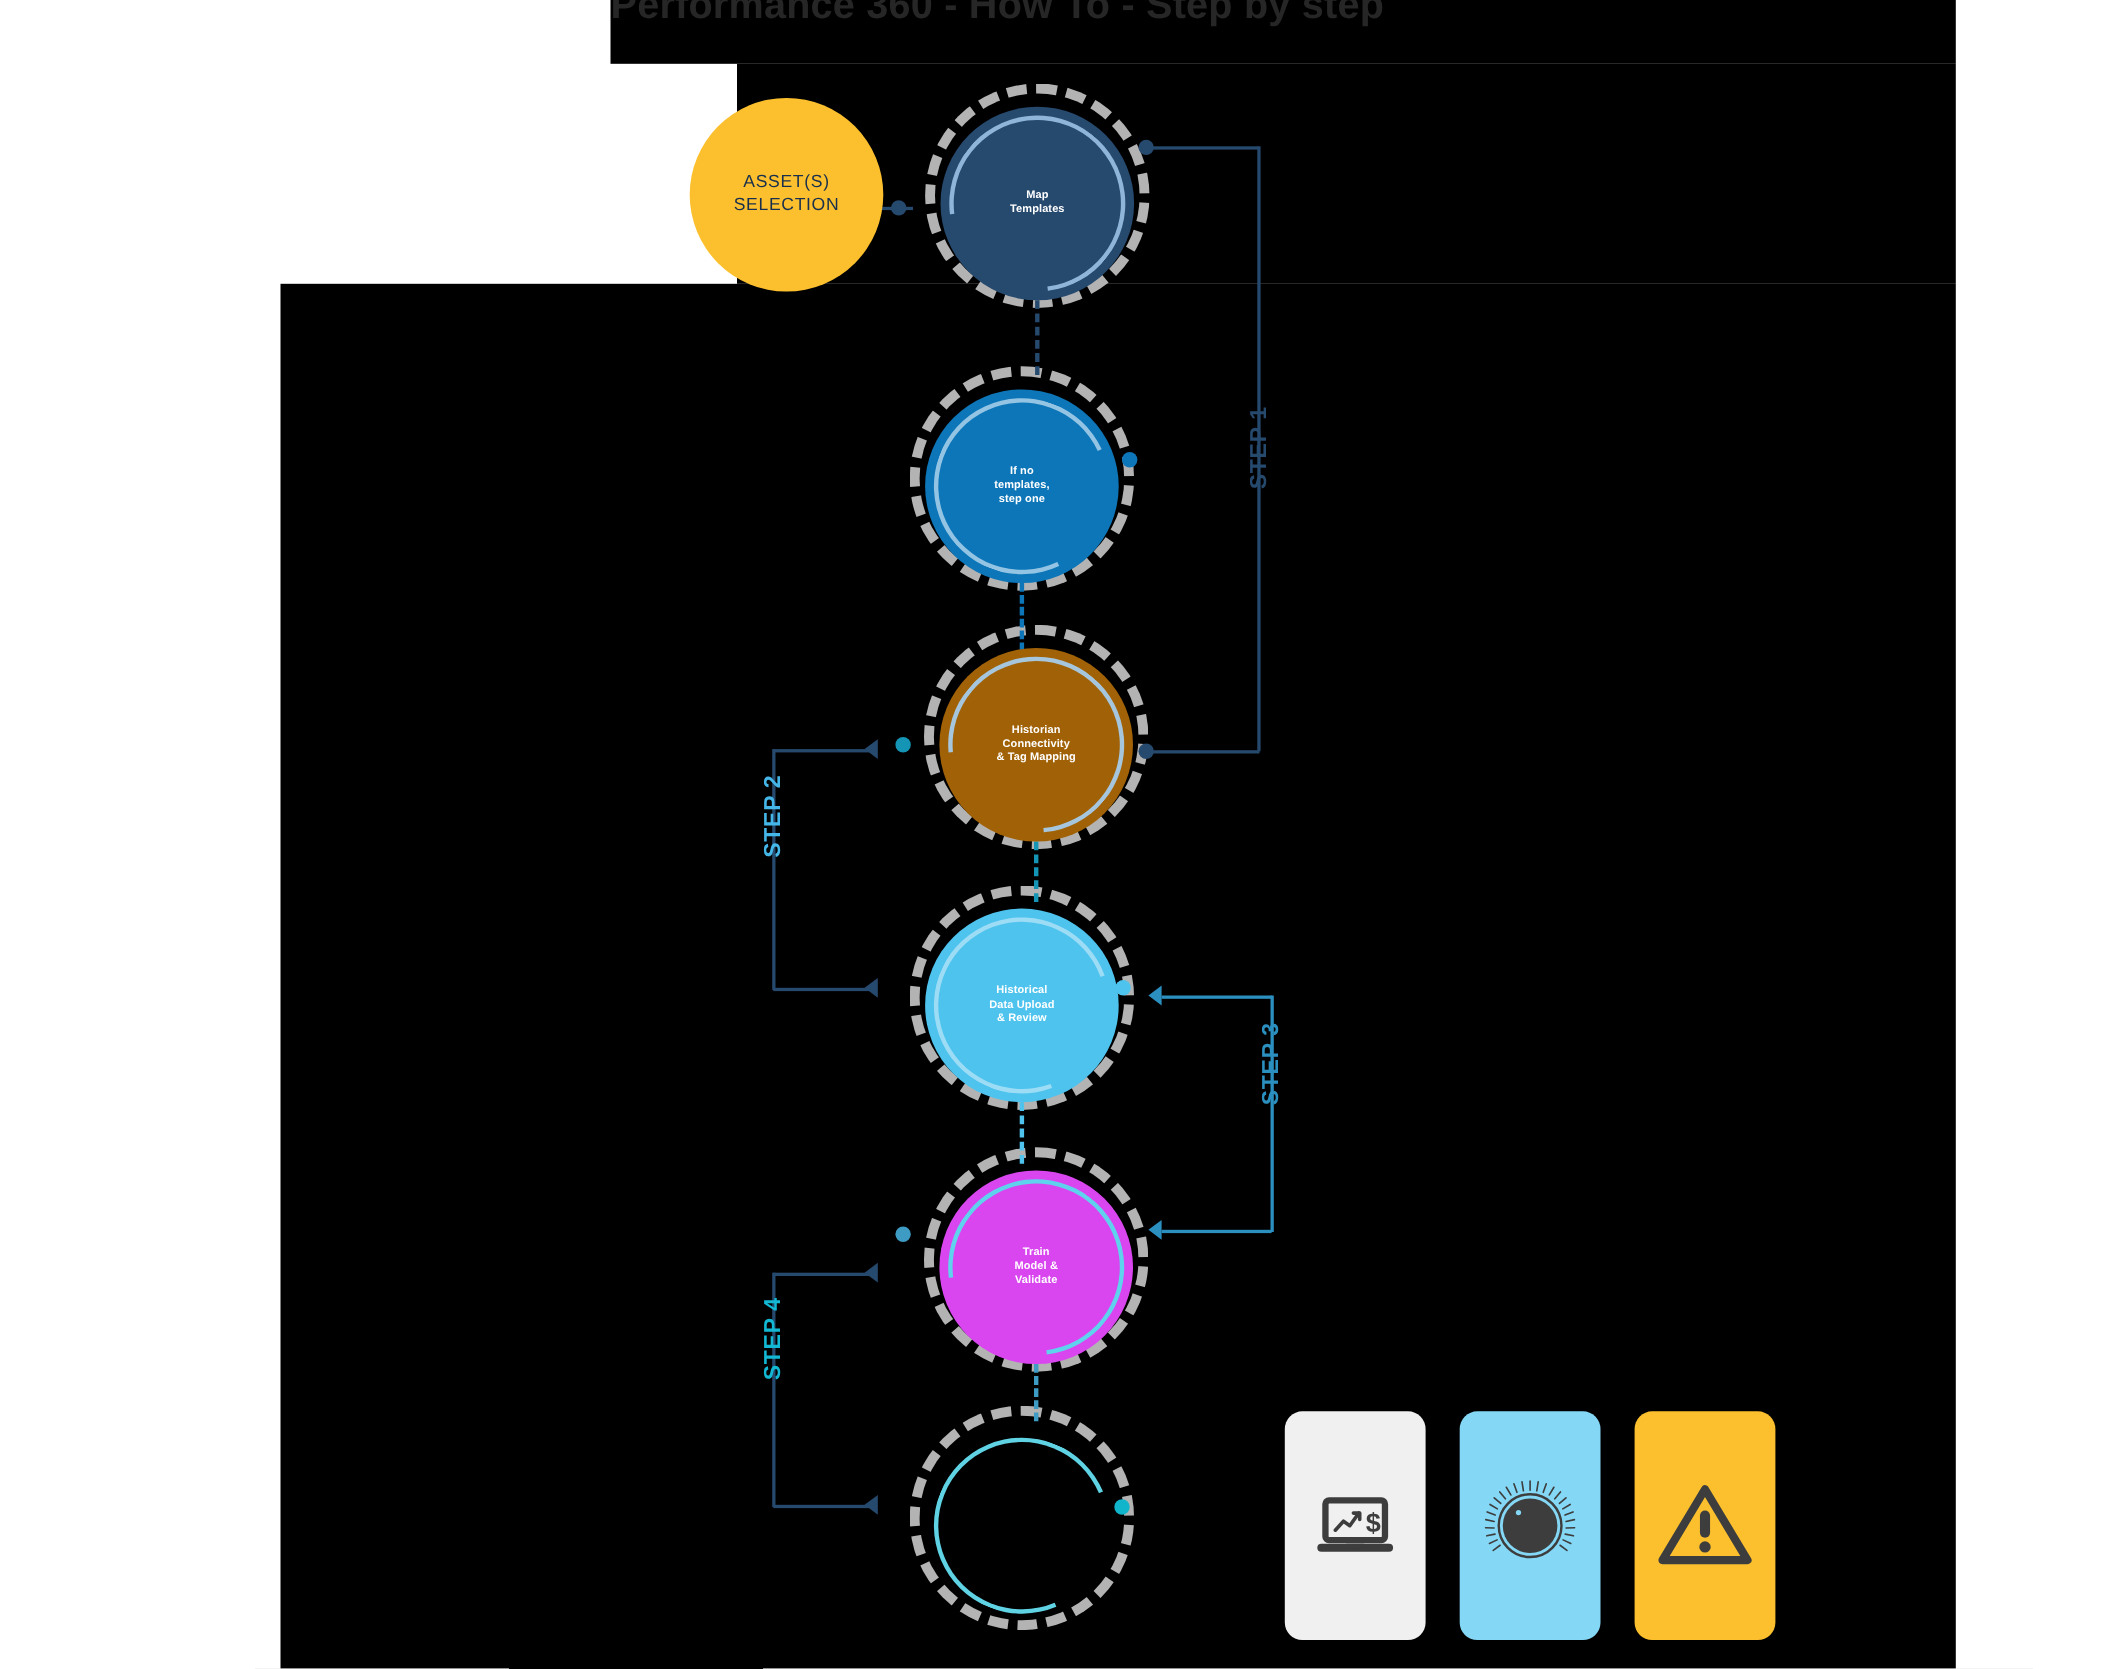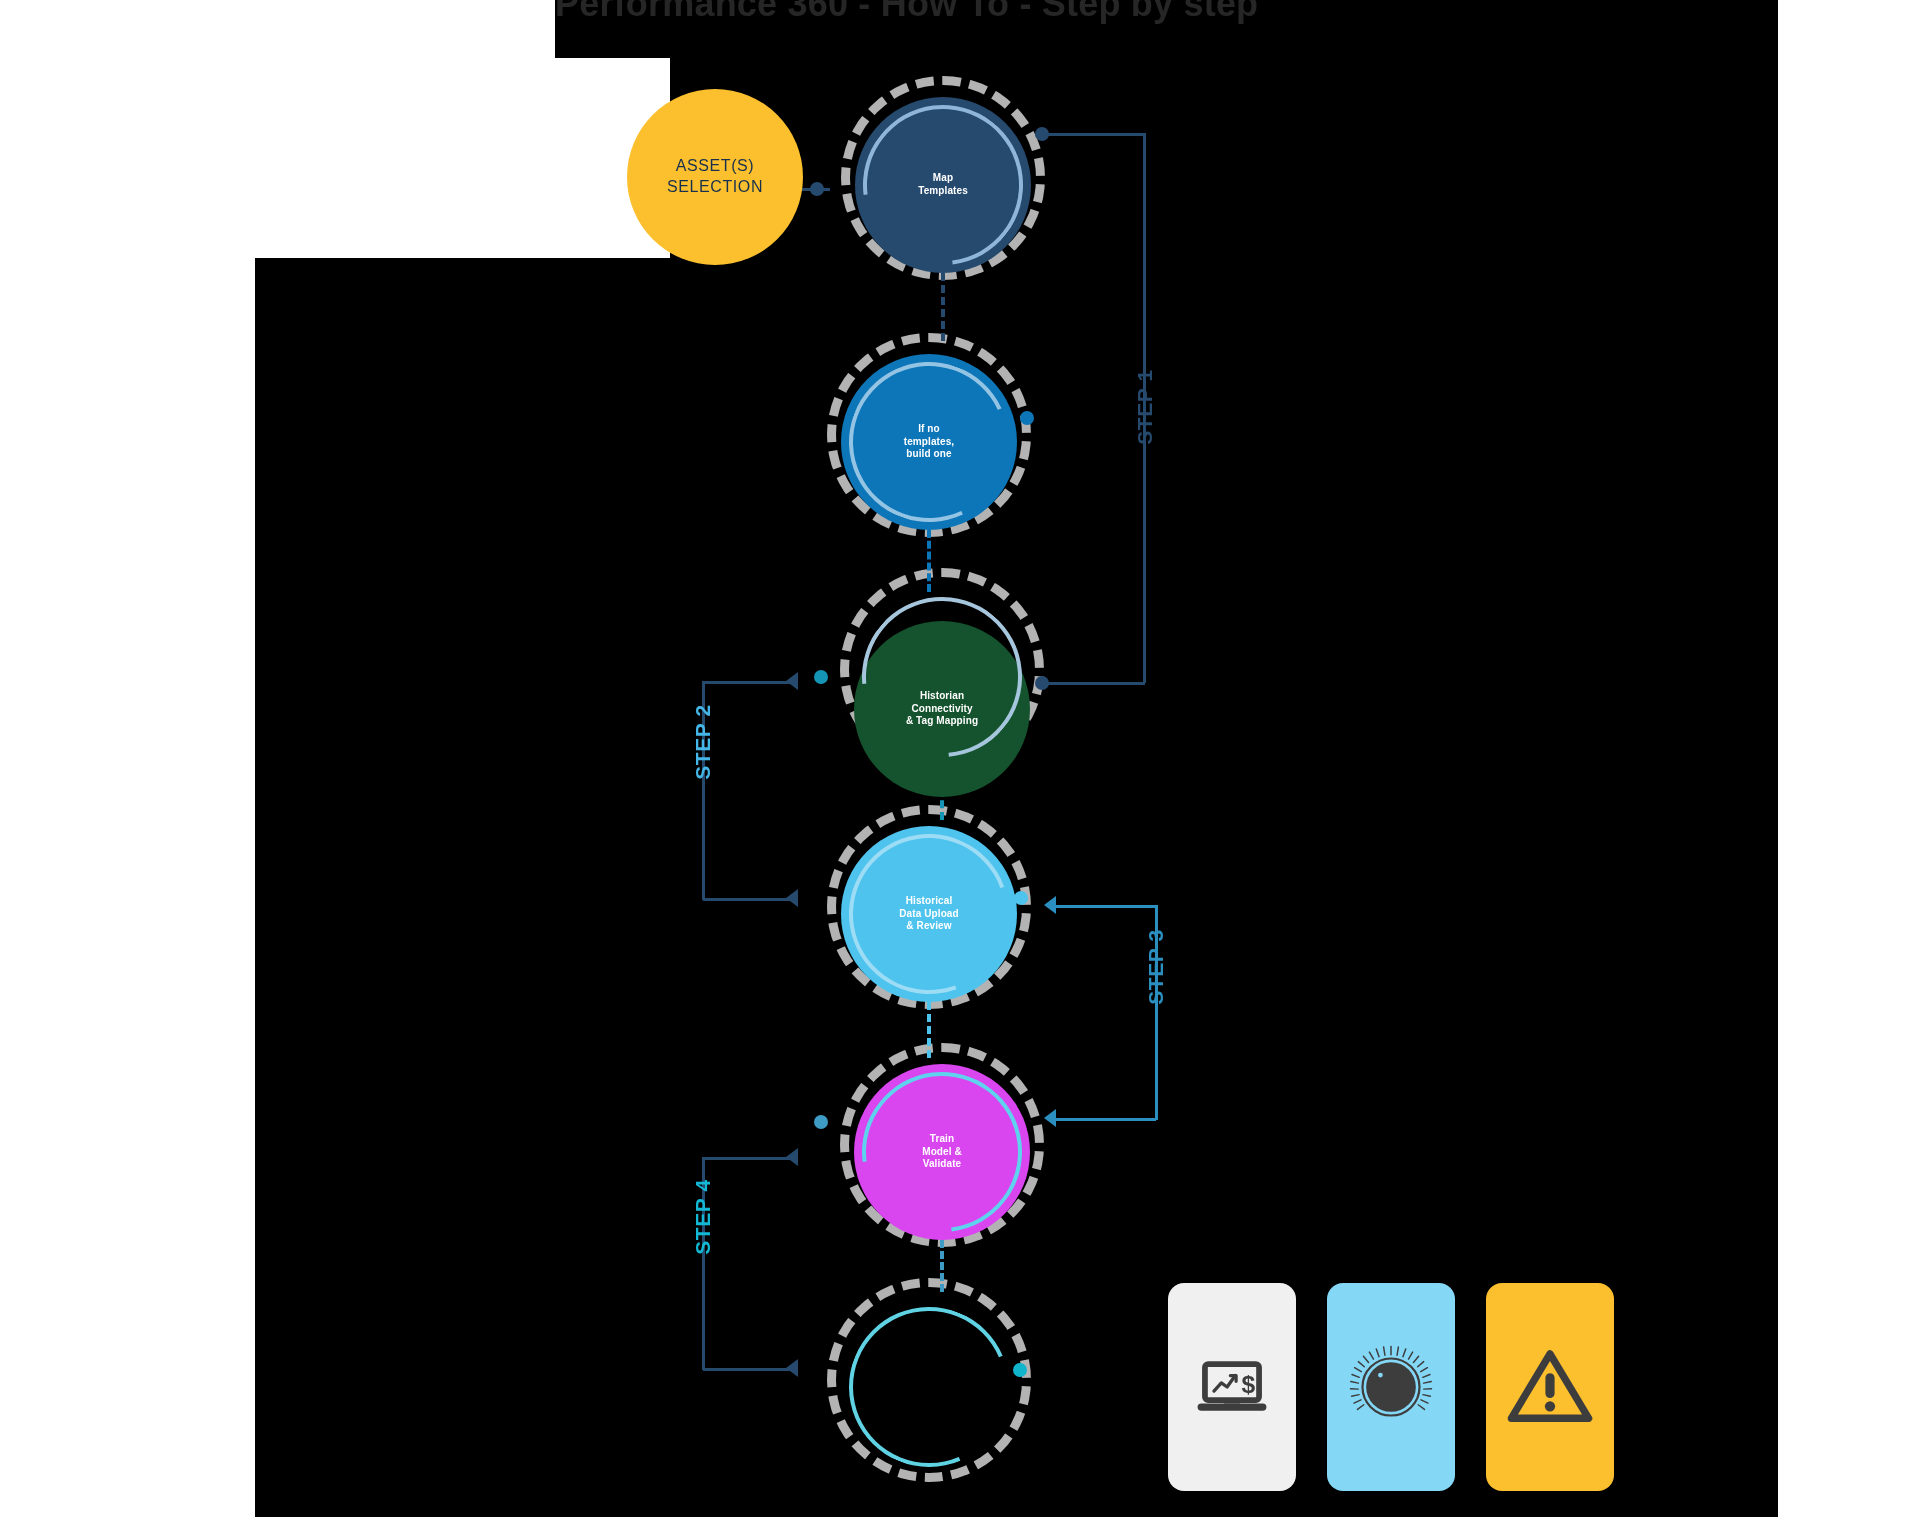--- a/index.html
+++ b/index.html
@@ -195,28 +195,28 @@
     <div class="dot" style="left:1035px; top:127px; background:#26496e;"></div>
     <div class="dot" style="left:1035px; top:676px; background:#26496e;"></div>
     <div class="step-label" style="left:1085px; top:395px; width:120px; color:#26496e; text-align:center;">STEP 1</div>
 
     <div class="dot" style="left:1020px; top:411px; background:#0d76b8;"></div>
 
     <div class="ring" style="left:827px; top:333px; border-color:#b3b3b3;"></div>
     <div class="node" style="left:841px; top:354px; background:#0d76b8;">
       <span class="node-label">If no
 templates,
-build one</span>
+step one</span>
     </div>
     <div class="arc" style="left:849px; top:362px; border-color:#93c4e3 transparent #93c4e3 #93c4e3; transform:rotate(20deg);"></div>
 
     <div class="conn conn-v" style="left:927px; top:530px; height:62px; border-left-color:#0d76b8;"></div>
 
     <div class="ring" style="left:840px; top:568px; border-color:#b3b3b3;"></div>
-    <div class="node" style="left:854px; top:621px; background:#14532d;">
+    <div class="node" style="left:854px; top:589px; background:#a16207;">
       <span class="node-label">Historian
 Connectivity
 &amp; Tag Mapping</span>
     </div>
     <div class="arc" style="left:862px; top:597px; border-color:#a6c6dd #a6c6dd transparent #a6c6dd; transform:rotate(40deg);"></div>
 
     <div class="conn conn-v" style="left:940px; top:765px; height:55px; border-left-color:#1495b5;"></div>
 
     <div class="conn conn-solid-h" style="left:703px; top:681px; width:90px; border-top-color:#26496e;"></div>
     <div class="conn conn-solid-v" style="left:702px; top:681px; height:219px; border-left-color:#26496e;"></div>

